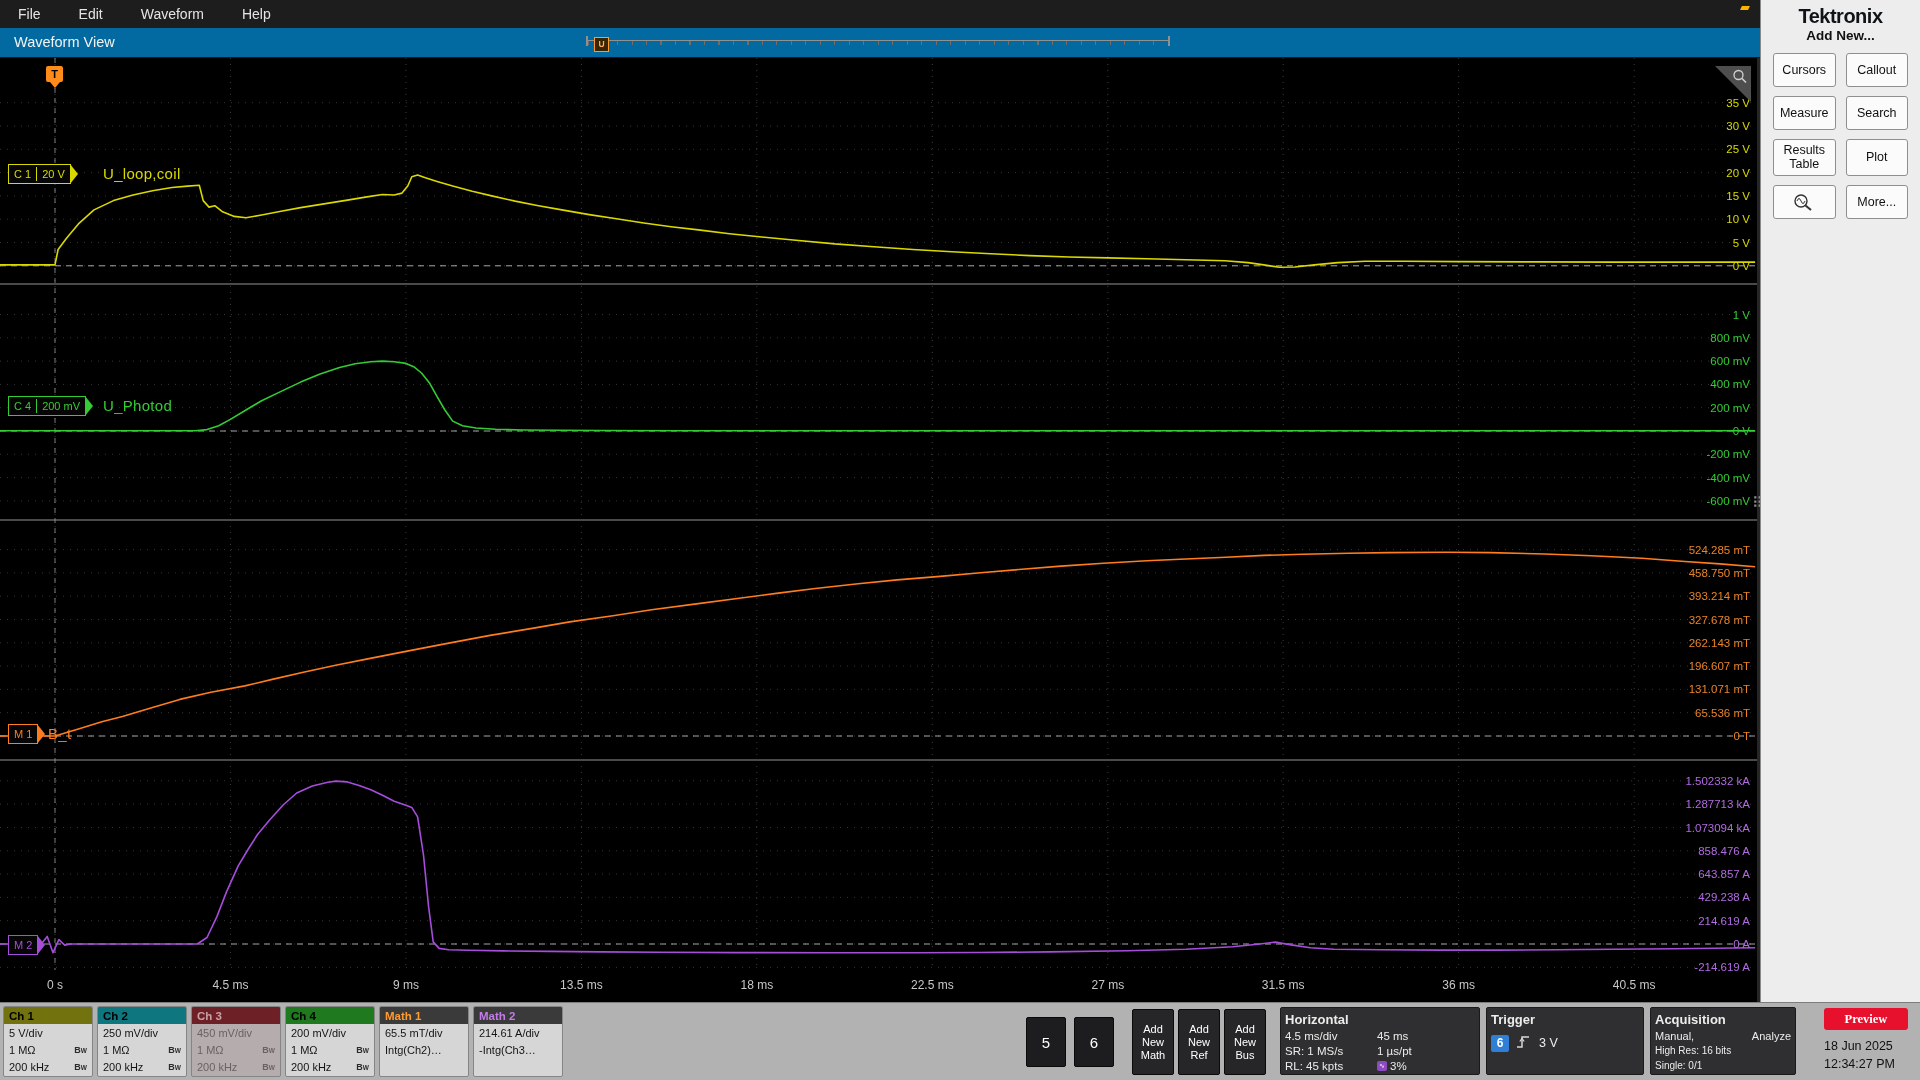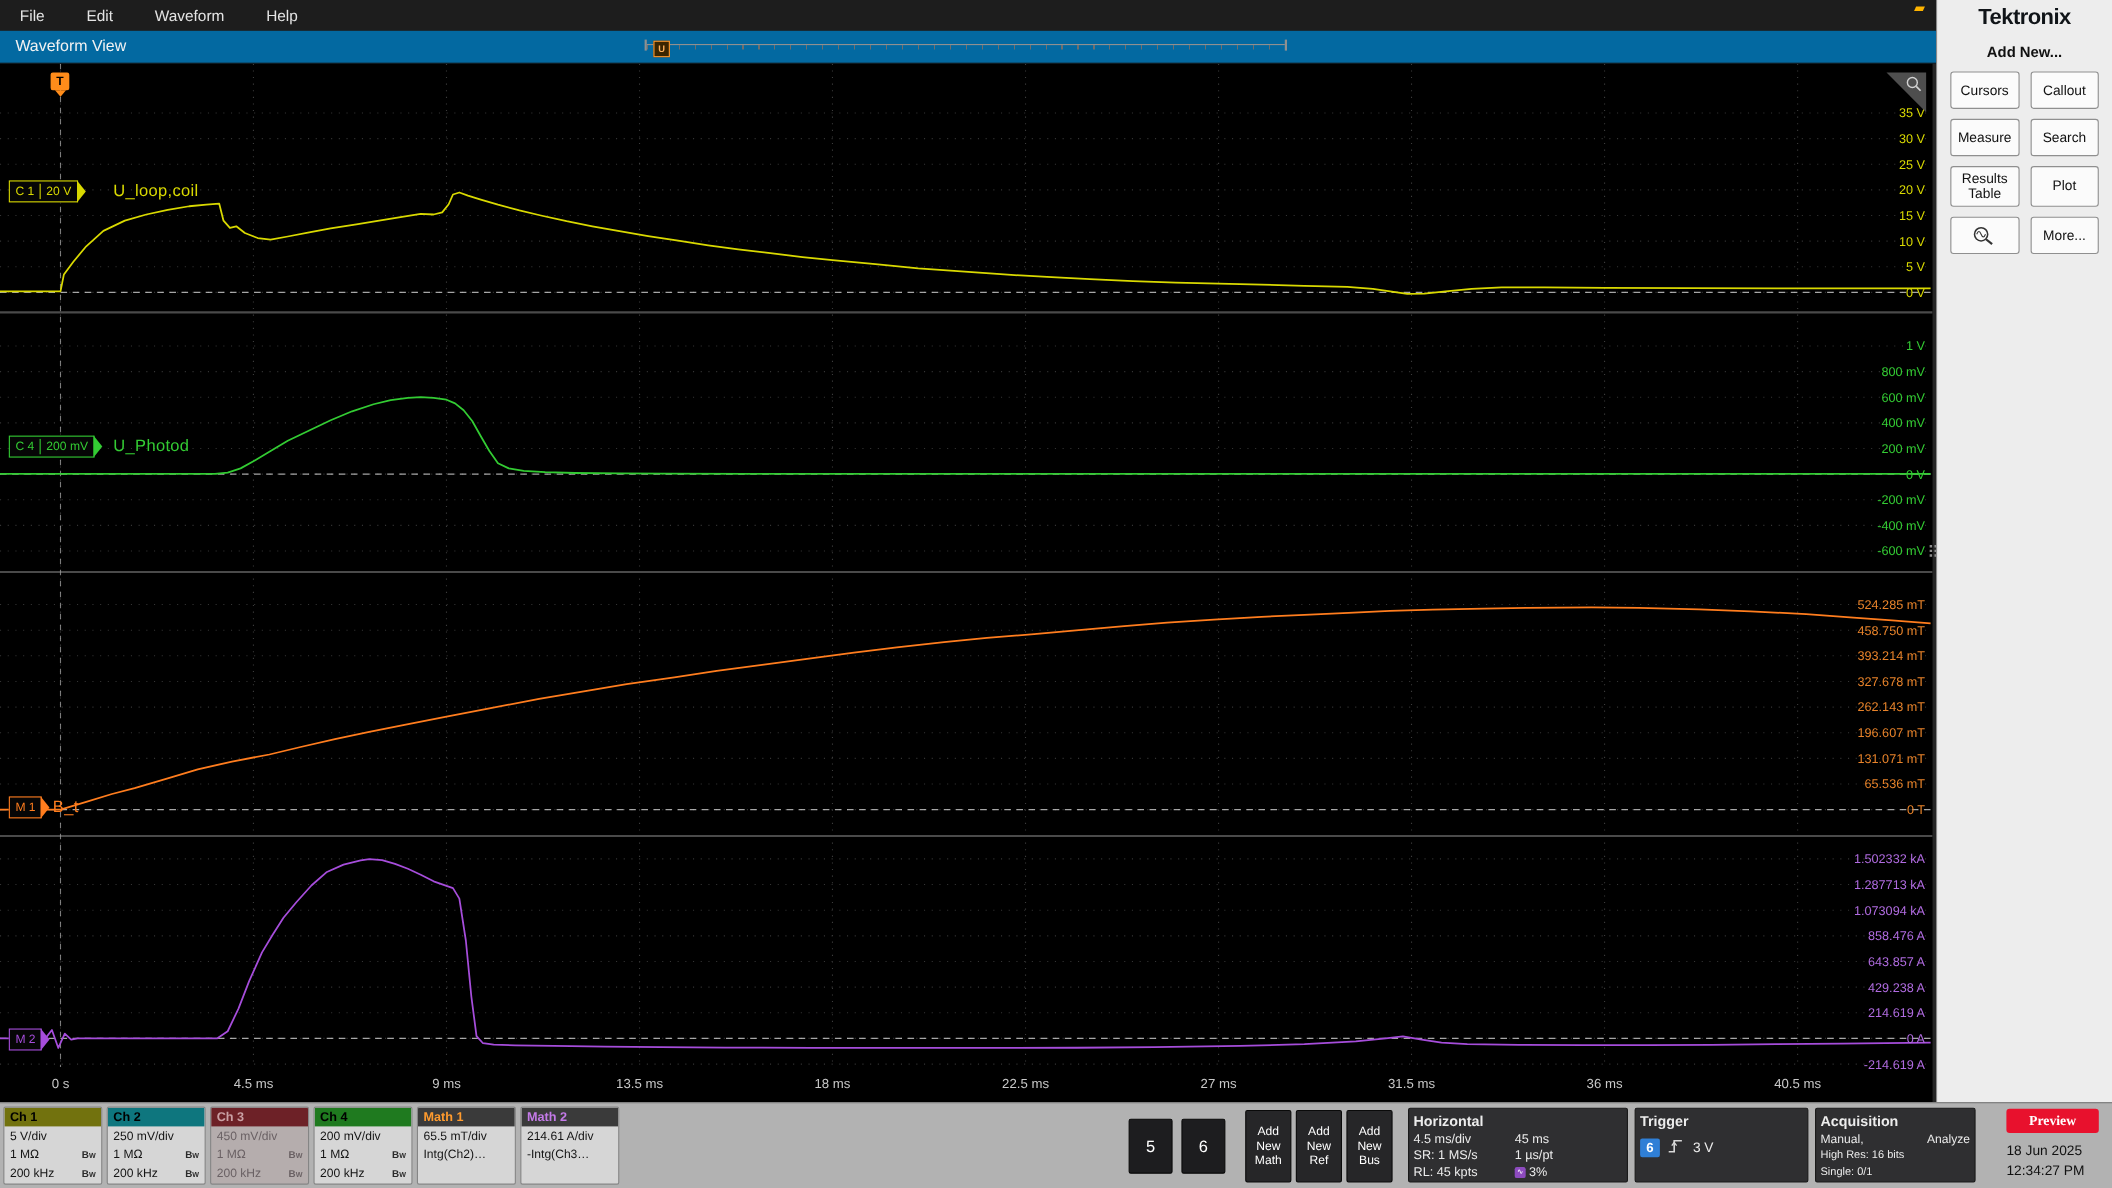--- a/index.html
+++ b/index.html
@@ -32,21 +32,21 @@
   .tflag::after{content:"";position:absolute;left:3.5px;top:16px;border-left:5px solid transparent;border-right:5px solid transparent;border-top:6px solid #ff8c1a;}
   #corner-tri{position:absolute;right:6px;top:8px;width:0;height:0;border-top:36px solid #4e4e4e;border-left:36px solid transparent;}
   #corner-mag{position:absolute;right:9px;top:11px;}
   #drag-dots{position:absolute;left:1752px;top:495px;color:#8c8c8c;font-size:15px;line-height:15px;}
   #right-strip{position:absolute;left:1757px;top:58px;width:3px;height:944px;background:#262626;}
 
   
   #right-panel{position:absolute;left:1760px;top:0;width:160px;height:1002px;background:#ededed;border-left:1px solid #8a8a8a;box-sizing:border-box;}
   .logo{margin-top:5px;text-align:center;font-size:20px;font-weight:bold;color:#101418;letter-spacing:-0.5px;position:relative;}
   .logo .logo-accent{position:absolute;margin-left:-57px;margin-top:1px;width:8px;height:4px;background:#ffb400;transform:skewX(-25deg);}
-  .addnew{margin-top:12px;text-align:center;font-size:13.5px;font-weight:bold;color:#111;}
+  .addnew{margin-top:0;text-align:center;font-size:13.5px;font-weight:bold;color:#111;}
   #rp-buttons{display:grid;grid-template-columns:1fr 1fr;gap:9px 10px;margin:10px 12px;}
   .rp-btn{background:#fbfbfb;border:1px solid #8f8f8f;border-radius:3px;font-size:12.5px;color:#111;display:flex;align-items:center;justify-content:center;text-align:center;min-height:26px;line-height:1.15;padding:3px 2px;cursor:default;}
 
   
   #bottombar{position:absolute;left:0;top:1002px;width:1920px;height:78px;background:#b2b2b2;border-top:1px solid #7d7d7d;box-sizing:border-box;}
   #channels{position:absolute;left:3px;top:3px;display:flex;gap:4px;}
   .badge{width:90px;height:71px;background:#d6d6d6;border:1px solid #858585;border-radius:2px;overflow:hidden;box-sizing:border-box;}
   .badge .hd{height:17px;font-size:11.5px;font-weight:bold;display:flex;align-items:center;padding:0 5px;}
   .badge .rw{font-size:11px;color:#141414;padding:0 5px;height:17px;display:flex;align-items:center;justify-content:space-between;}
   .badge.dimmed{background:#b5adad;}

